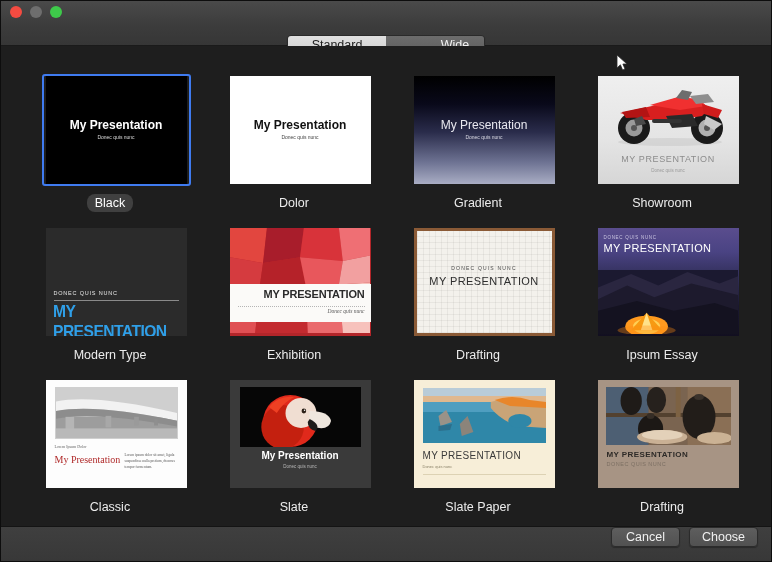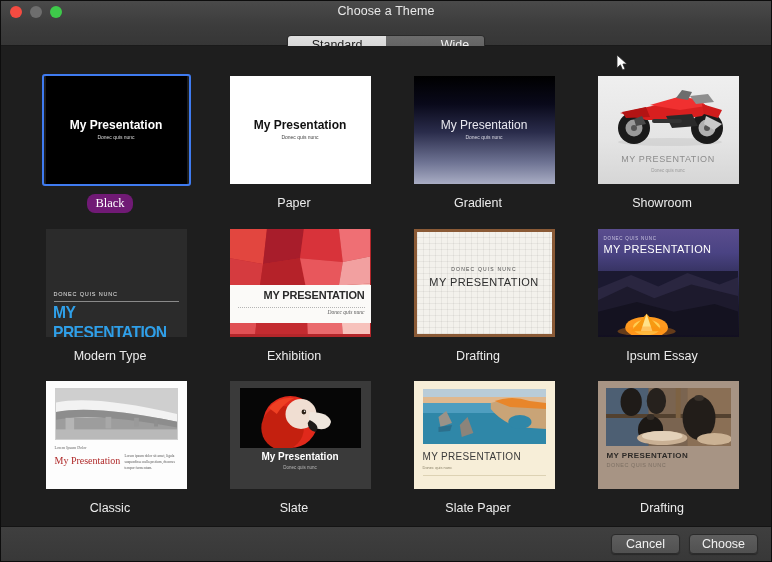--- a/index.html
+++ b/index.html
@@ -91,21 +91,21 @@
   }
   .label {
     margin-top: 8px;
     font-size: 12.5px;
     color: #ececec;
     text-align: center;
     padding: 2px 8px;
     border-radius: 8px;
     white-space: nowrap;
   }
-  .tile.selected .label { background: #701a75; color: #fff; font-family: Liberation Serif, serif; }
+  .tile.selected .label { background: #404040; color: #fff; }
 
   
   .s-center { position:absolute; left:0; right:0; text-align:center; }
 
   
   .th-black { background:#000; }
   .th-black .ttl { top:42px; font-size:12px; color:#fff; font-weight:bold; }
   .th-black .sub { top:58px; font-size:5px; color:#ddd; }
 
   
@@ -199,21 +199,21 @@
   .th-artisan { background:#a79484; }
   .ar-photo { position:absolute; left:8px; top:7px; right:8px; height:58px; overflow:hidden; }
   .ar-ttl { position:absolute; left:9px; top:70px; font-size:8px; color:#2d2a27; font-weight:bold; letter-spacing:.4px; }
   .ar-sub { position:absolute; left:9px; top:81px; font-size:5.5px; color:#7c6f63; letter-spacing:.5px; }
 
   
   .bottombar {
     flex: 0 0 35px; height:35px;
     background: linear-gradient(to bottom,#3f3f3f,#383838);
     border-top: 1px solid #141414;
-    display:flex; align-items:center; justify-content:flex-end;
+    display:flex; align-items:flex-start; justify-content:flex-end;
     padding-right: 13px; gap: 9px;
   }
   .btn {
     min-width: 69px; height: 20px;
     border-radius: 4px;
     background: linear-gradient(to bottom,#5e5e5e,#515151);
     border: 1px solid #2b2b2b;
     color: #f0f0f0;
     font-size: 12.5px;
     line-height: 18px;
@@ -229,21 +229,20 @@
 <body>
 
 <div class="window">
 
   <div class="titlebar">
     <div class="traffic">
       <span class="light close"></span>
       <span class="light min"></span>
       <span class="light zoom"></span>
     </div>
-    <div class="win-title">Choose a Theme</div>
 
     <div class="segmented">
       <div class="seg active">Standard</div>
       <div class="seg inactive">Wide</div>
     </div>
   </div>
 
   <div class="content">
     <div class="grid">
 
@@ -257,21 +256,21 @@
         <div class="label">Black</div>
       </div>
 
       <div class="tile">
         <div class="thumb-wrap">
           <div class="thumb th-white">
             <div class="s-center ttl">My Presentation</div>
             <div class="s-center sub">Donec quis nunc</div>
           </div>
         </div>
-        <div class="label">Paper</div>
+        <div class="label">Dolor</div>
       </div>
 
       <div class="tile">
         <div class="thumb-wrap">
           <div class="thumb th-gradient">
             <div class="s-center ttl">My Presentation</div>
             <div class="s-center sub">Donec quis nunc</div>
           </div>
         </div>
         <div class="label">Gradient</div>

